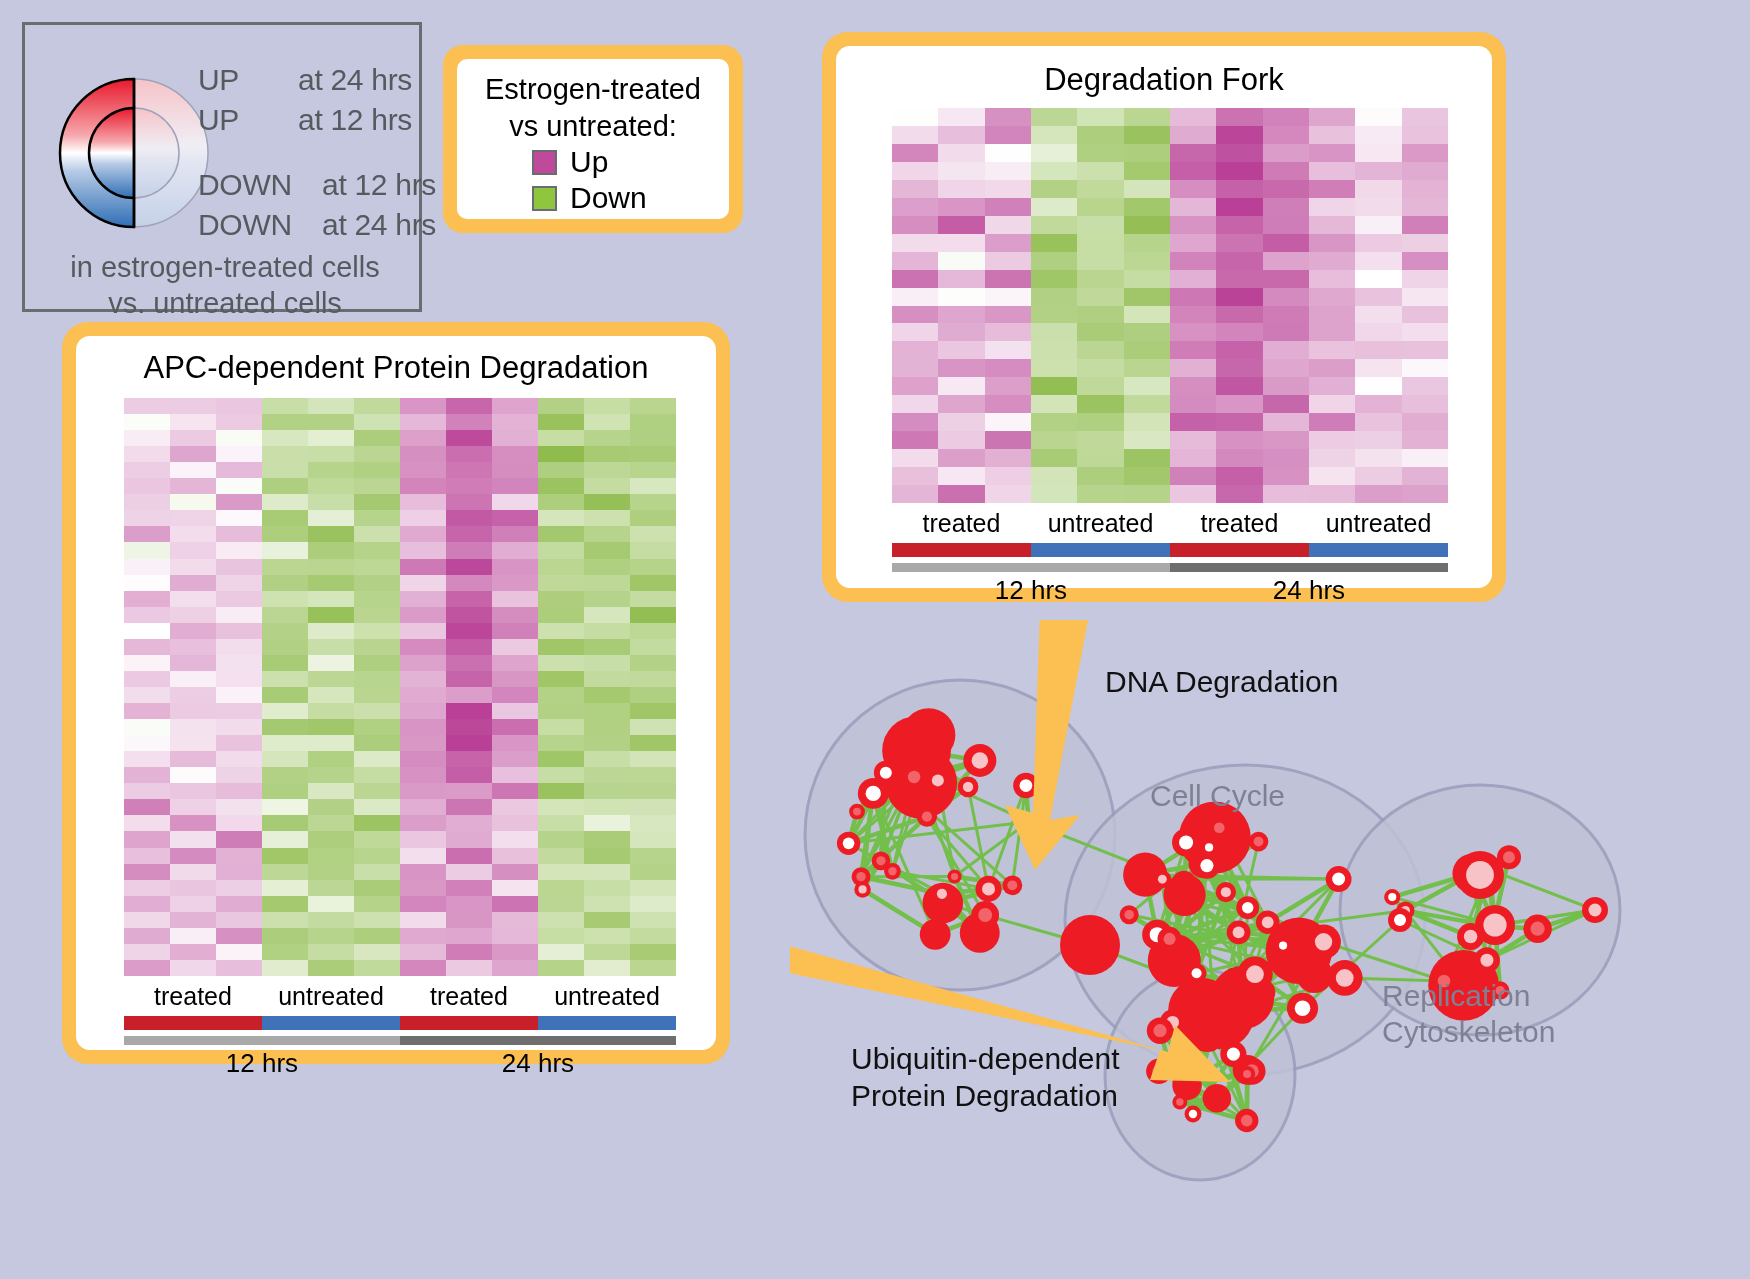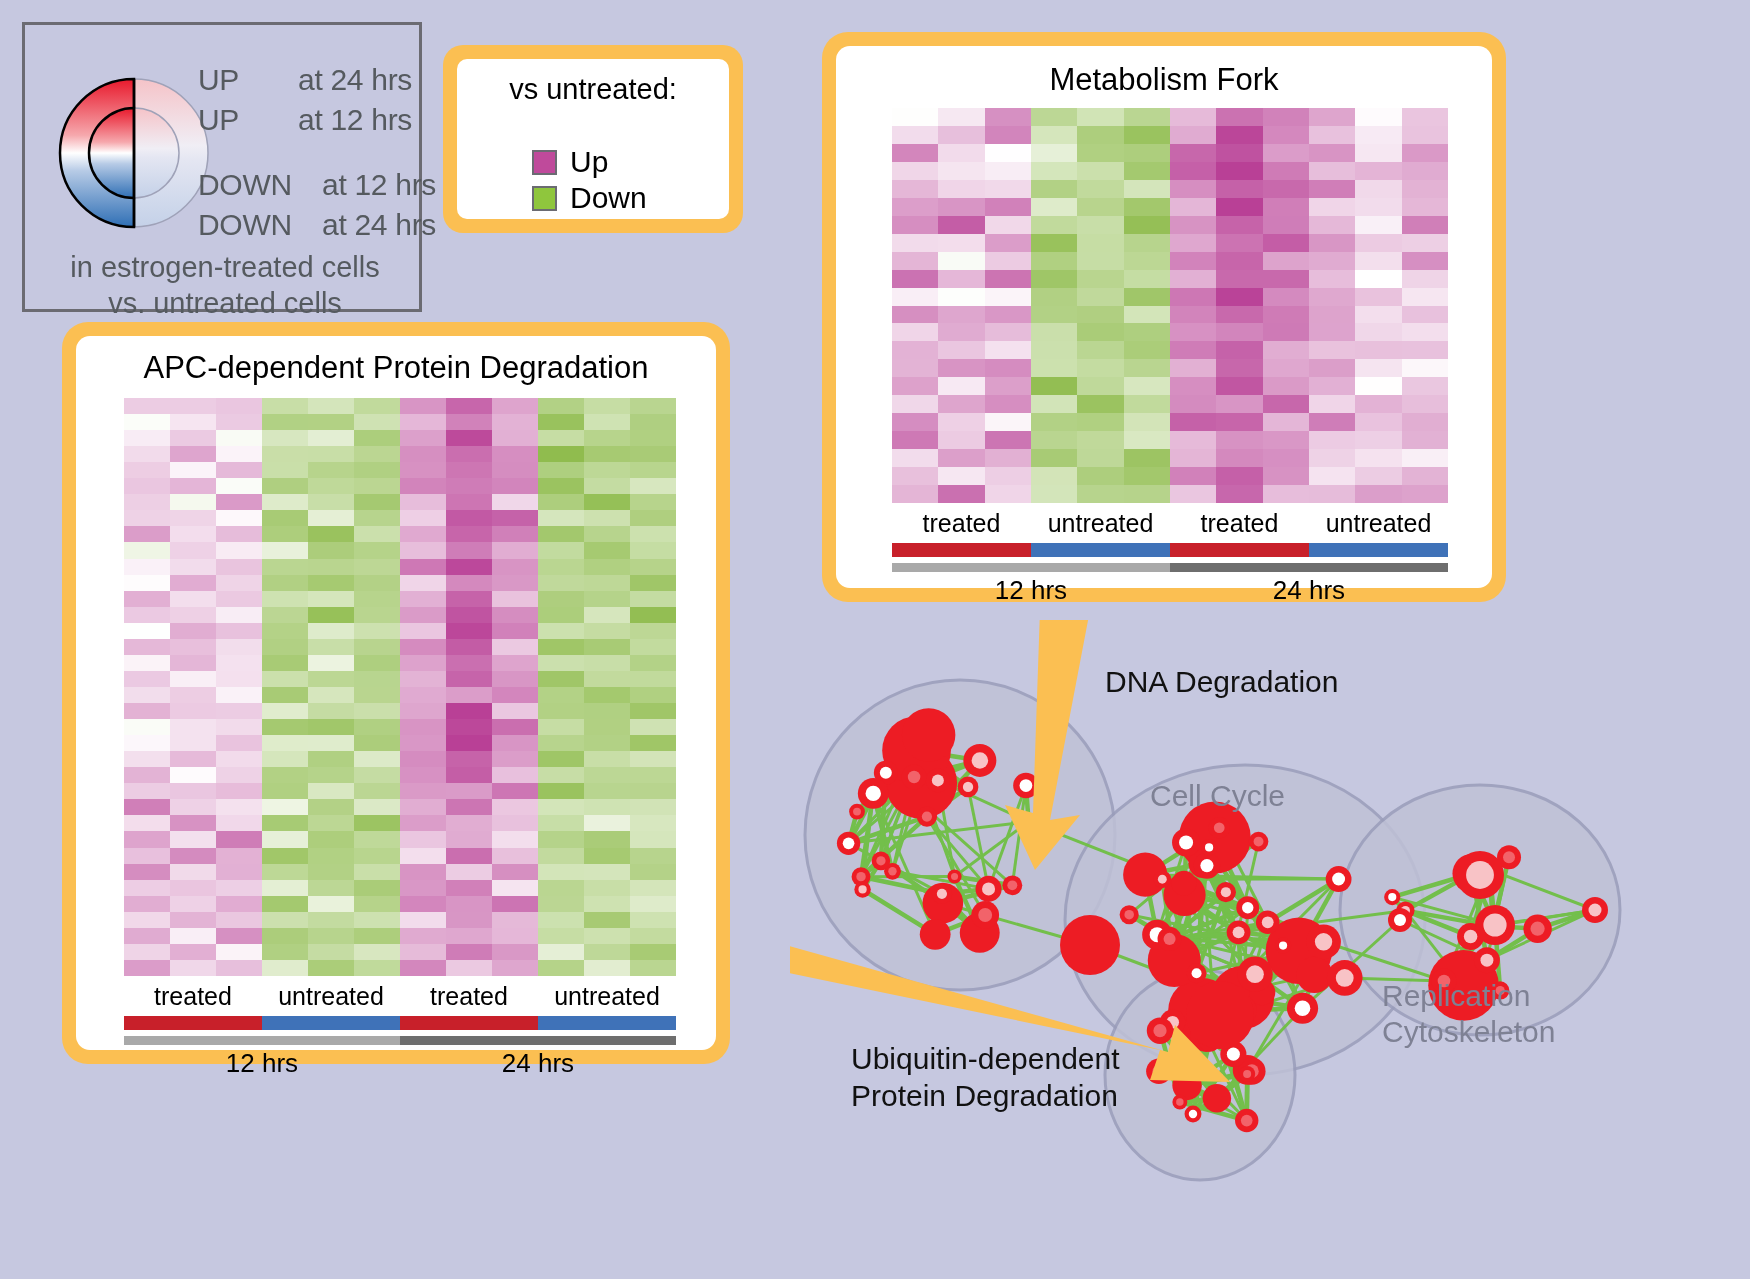--- a/index.html
+++ b/index.html
@@ -131,36 +131,37 @@
 
     <div class="wheel-caption">
       <div>in estrogen-treated cells</div>
       <div>vs. untreated cells</div>
     </div>
   </div>
 
   <div id="legend-panel" class="opanel">
     <div class="inner">
       <div id="legend-title">
+        <div>Estrogen-treated</div>
         <div>vs untreated:</div>
       </div>
       <div class="legend-row" style="left:75px;top:88px">
         <span class="legend-swatch" id="sw-up" style="background: rgb(191, 74, 155);"></span>
         <span class="legend-text">Up</span>
       </div>
       <div class="legend-row" style="left:75px;top:124px">
         <span class="legend-swatch" id="sw-down" style="background: rgb(143, 198, 61);"></span>
         <span class="legend-text">Down</span>
       </div>
     </div>
   </div>
 
   <div id="rf-panel" class="opanel">
     <div class="inner">
-      <div id="rf-title">Metabolism Fork</div>
+      <div id="rf-title">Degradation Fork</div>
       <div class="heat" id="rf-heat" style="left: 56px; top: 62px; width: 556px; height: 395px; grid-template-columns: repeat(12, 1fr); grid-template-rows: repeat(22, 1fr);">
           <div style="background: rgb(254, 254, 253);"></div>
           <div style="background: rgb(246, 232, 242);"></div>
           <div style="background: rgb(214, 144, 194);"></div>
           <div style="background: rgb(188, 215, 149);"></div>
           <div style="background: rgb(209, 228, 182);"></div>
           <div style="background: rgb(186, 214, 146);"></div>
           <div style="background: rgb(230, 186, 217);"></div>
           <div style="background: rgb(203, 114, 177);"></div>
           <div style="background: rgb(209, 130, 186);"></div>

